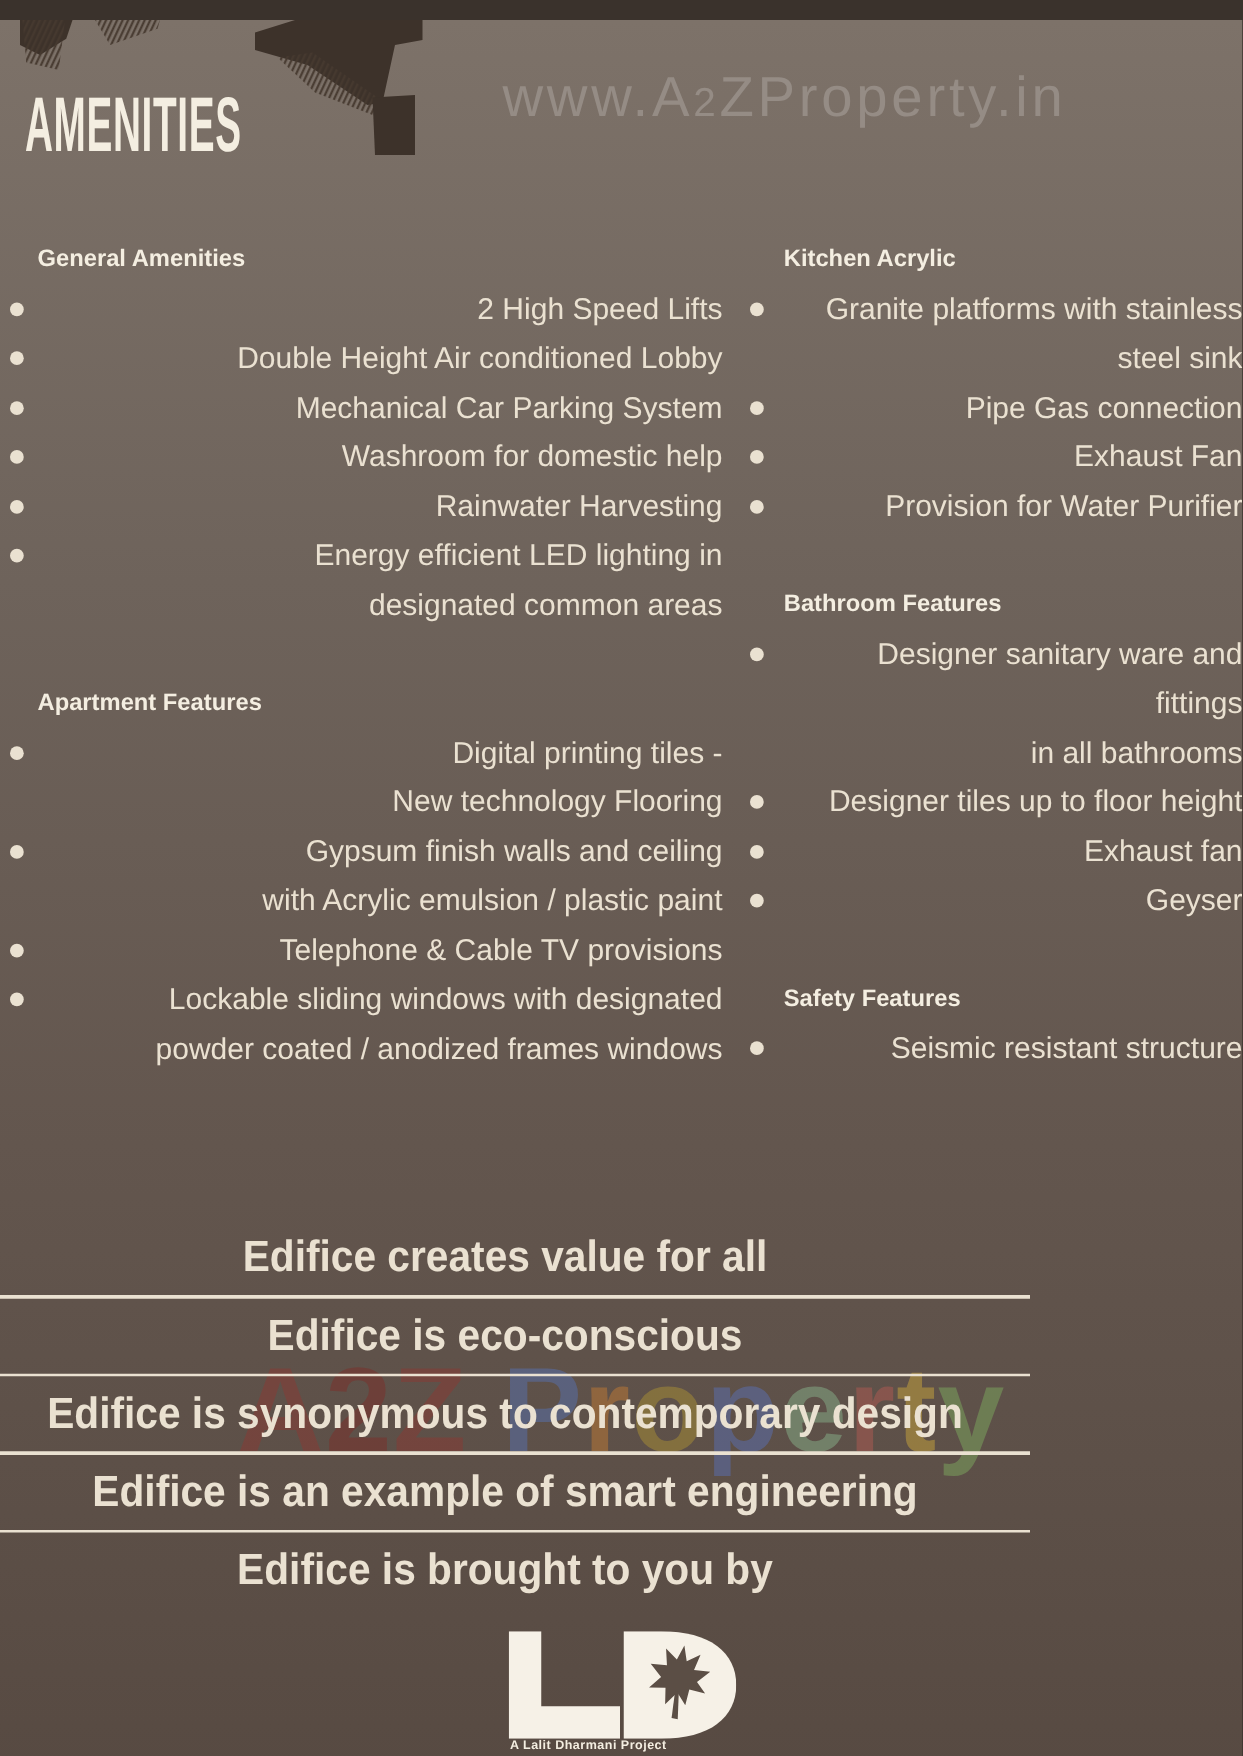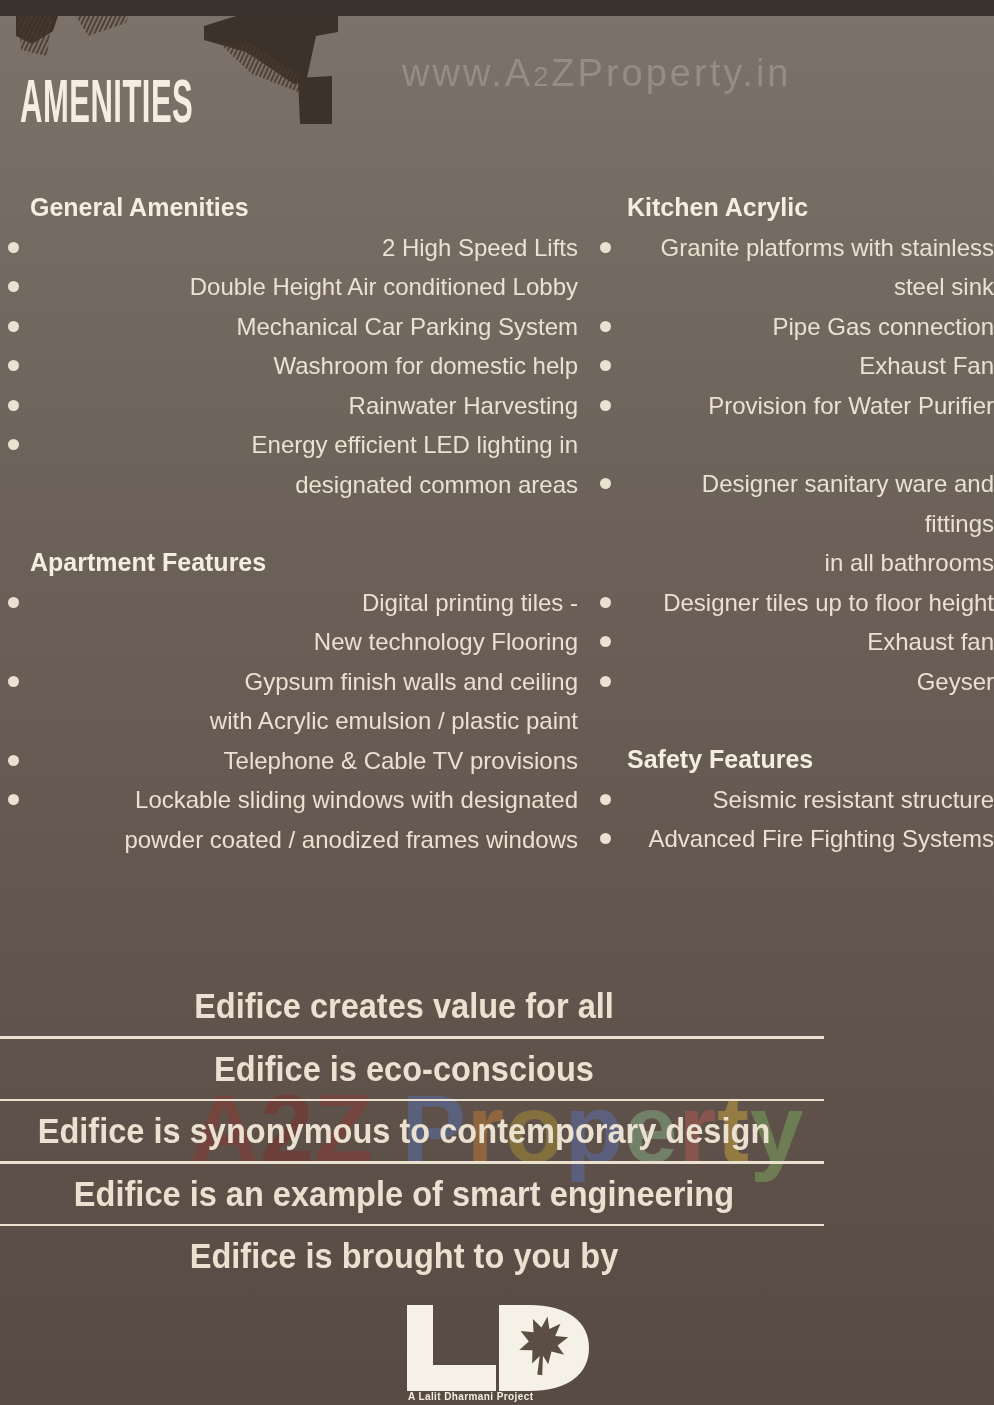--- a/index.html
+++ b/index.html
@@ -15,31 +15,31 @@
   .decor{position:absolute;left:0;top:0;}
   .amenities-title{
     position:absolute;left:20px;top:54px;
     font-size:62px;font-weight:bold;line-height:1;
     letter-spacing:1px;color:var(--cream-bright);
     transform:scaleX(0.5);transform-origin:left top;
     white-space:nowrap;
   }
   .wm-top{
     position:absolute;left:402px;top:36px;
-    font-size:38px;letter-spacing:3px;
+    font-size:45px;letter-spacing:3px;
     color:var(--watermark-top-color);
     white-space:nowrap;font-weight:400;
   }
   .wm-top .small2{font-size:0.72em;}
   .col{position:absolute;top:172px;}
   .col-left{left:8px;width:570px;}
   .col-right{left:598px;width:396px;}
   .section + .section{margin-top:39px;}
   .section-title{
-    font-weight:bold;font-size:25px;line-height:39.5px;
+    font-weight:bold;font-size:19px;line-height:39.5px;
     color:var(--cream-bright);padding-left:22px;
   }
   .item{
     position:relative;font-size:24px;line-height:39.5px;
     padding-left:22px;color:var(--cream);text-align:right;
   }
   .item-text{white-space:pre-line;}
   .dot{
     position:absolute;left:0;top:14px;width:11px;height:11px;
     border-radius:50%;background:var(--cream);
@@ -124,30 +124,30 @@
   <div class="col col-right">
       <div class="section">
         <div class="section-title">Kitchen Acrylic</div>
         <div class="item"><span class="dot"></span><span class="item-text">Granite platforms with stainless
 steel sink</span></div>
         <div class="item"><span class="dot"></span><span class="item-text">Pipe Gas connection</span></div>
         <div class="item"><span class="dot"></span><span class="item-text">Exhaust Fan</span></div>
         <div class="item"><span class="dot"></span><span class="item-text">Provision for Water Purifier</span></div>
       </div>
       <div class="section">
+        <div class="section-title">Bathroom Features</div>
         <div class="item"><span class="dot"></span><span class="item-text">Designer sanitary ware and fittings
 in all bathrooms</span></div>
         <div class="item"><span class="dot"></span><span class="item-text">Designer tiles up to floor height</span></div>
         <div class="item"><span class="dot"></span><span class="item-text">Exhaust fan</span></div>
         <div class="item"><span class="dot"></span><span class="item-text">Geyser</span></div>
       </div>
       <div class="section">
         <div class="section-title">Safety Features</div>
         <div class="item"><span class="dot"></span><span class="item-text">Seismic resistant structure</span></div>
-        <div class="item"><span class="dot"></span><span class="item-text">Advanced Fire Fighting Systems</span></div>
       </div>
     </div>
 
   <div class="wm-center"><span class="wm-letter" style="color: rgb(138, 58, 52);">A</span><span class="wm-letter" style="color: rgb(124, 47, 42);">2</span><span class="wm-letter" style="color: rgb(138, 58, 52);">Z</span><span class="wm-letter"> </span><span class="wm-letter" style="color: rgb(88, 113, 176);">P</span><span class="wm-letter" style="color: rgb(192, 122, 53);">r</span><span class="wm-letter" style="color: rgb(169, 143, 53);">o</span><span class="wm-letter" style="color: rgb(91, 111, 178);">p</span><span class="wm-letter" style="color: rgb(135, 176, 137);">e</span><span class="wm-letter" style="color: rgb(176, 90, 82);">r</span><span class="wm-letter" style="color: rgb(201, 165, 60);">t</span><span class="wm-letter" style="color: rgb(125, 169, 94);">y</span></div>
 
   <div class="taglines">
       <div class="tagline">Edifice creates value for all</div>
       <div class="tag-sep"></div>
       <div class="tagline">Edifice is eco-conscious</div>
       <div class="tag-sep"></div>

